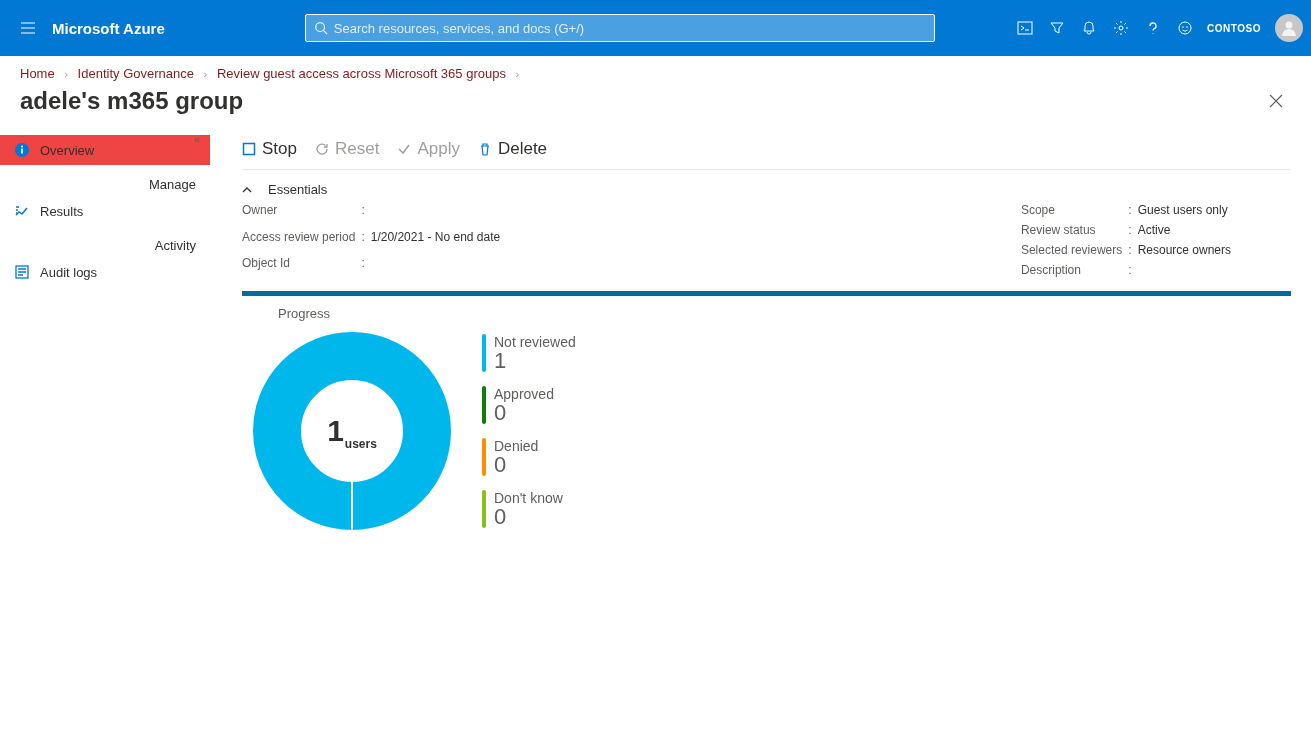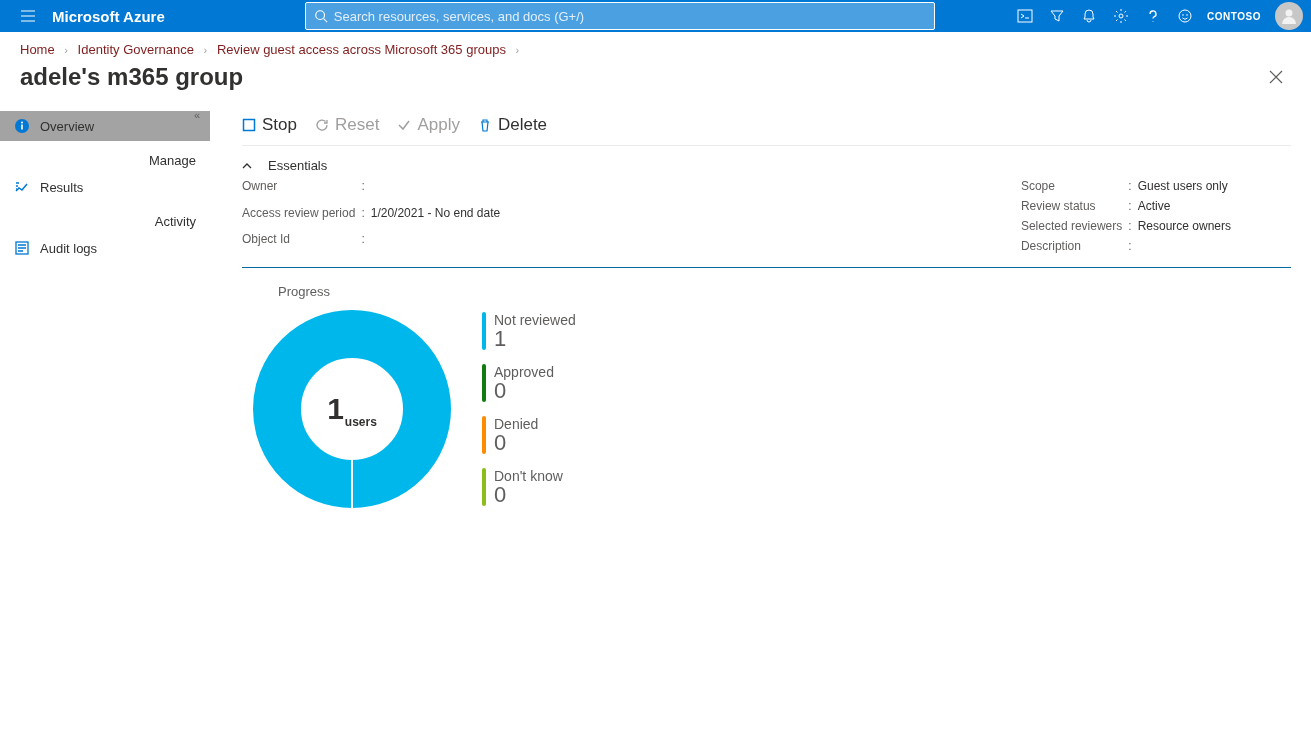--- a/index.html
+++ b/index.html
@@ -1,20 +1,20 @@
 <!DOCTYPE html>
 <html><head>
 <meta charset="utf-8">
 <style>
   * { box-sizing: border-box; margin: 0; padding: 0; }
   body { font-family: "Segoe UI", Arial, sans-serif; font-size: 13px; color: #323130; background: #fff; }
   
   
   .top-header {
-    height: 32px;
+    height: 56px;
     background: #0078d4;
     display: flex;
     align-items: center;
     color: #fff;
     padding: 0 8px;
   }
   .hamburger { width: 40px; display: flex; align-items: center; justify-content: center; cursor: pointer; }
   .brand { font-size: 15px; font-weight: 600; margin-left: 4px; margin-right: 140px; }
   .search-wrap { flex: 0 0 630px; }
   .search-box {
@@ -67,21 +67,21 @@
   }
   .sidebar .collapse-chev {
     position: absolute; right: 10px; top: 4px; font-size: 11px; color: #605e5c; cursor: pointer;
   }
   .nav-item {
     display: flex; align-items: center; gap: 10px;
     padding: 7px 14px;
     cursor: pointer;
     font-size: 13px;
   }
-  .nav-item.active { background: #a3a3a3; }
+  .nav-item.active { background: #ef4444; }
   .nav-section {
     padding: 12px 14px 4px 14px;
     font-size: 13px;
     color: #323130;
     text-align: right;
   }
   .nav-icon { width: 16px; height: 16px; display: inline-flex; align-items:center; justify-content:center; }
   
   
   .main {
@@ -99,23 +99,23 @@
   .tbtn .ticon { width: 14px; height: 14px; display: inline-flex; }
   
   .essentials-header {
     display: flex; align-items: center; gap: 16px; font-size: 13px; cursor: pointer;
     padding: 4px 0 6px 0;
   }
   .essentials-header .chev { font-size: 10px; }
   
   .essentials {
     display: flex; gap: 60px;
-    border-bottom: 1px solid #0369a1;
+    border-bottom: 5px solid #0369a1;
     padding-bottom: 14px;
-    margin-bottom: 16px;
+    margin-bottom: 10px;
   }
   .essentials-col { display: grid; grid-template-columns: auto auto auto; row-gap: 6px; column-gap: 6px; font-size: 12px; color: #605e5c; }
   .essentials-col .label { white-space: nowrap; }
   .essentials-col .colon { }
   .essentials-col .value { color: #323130; }
   
   .section-label { font-size: 13px; color: #605e5c; margin-bottom: 10px; margin-left: 36px; }
   
   .progress-row { display: flex; align-items: center; gap: 30px; }
   .donut-wrap { width: 200px; height: 200px; position: relative; margin-left: 10px; }

